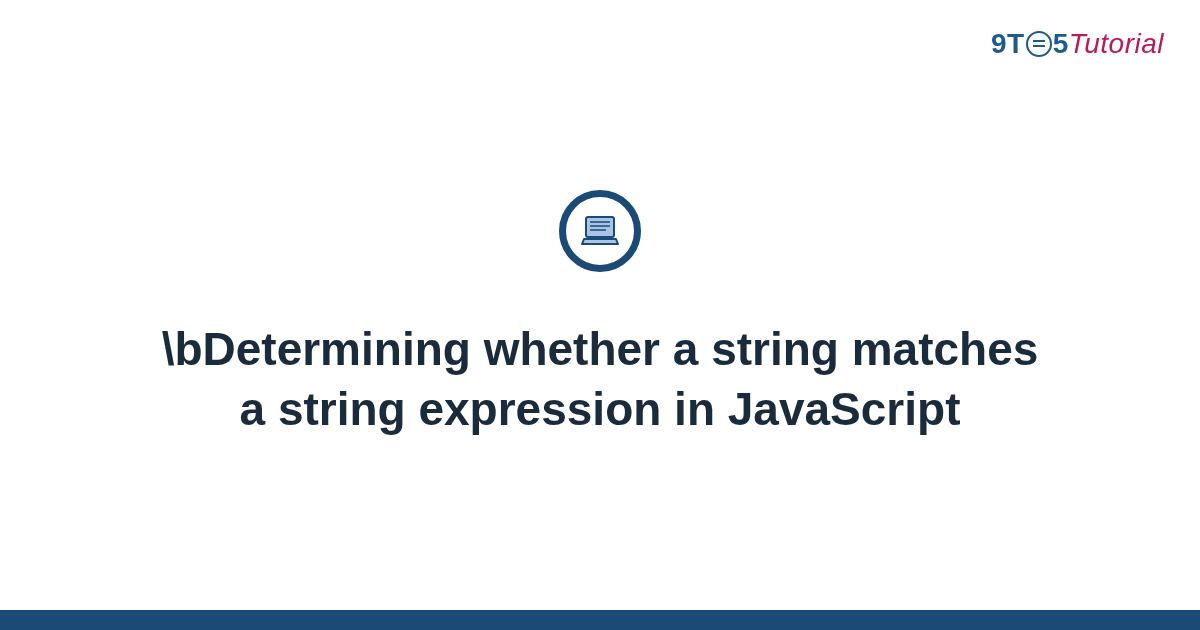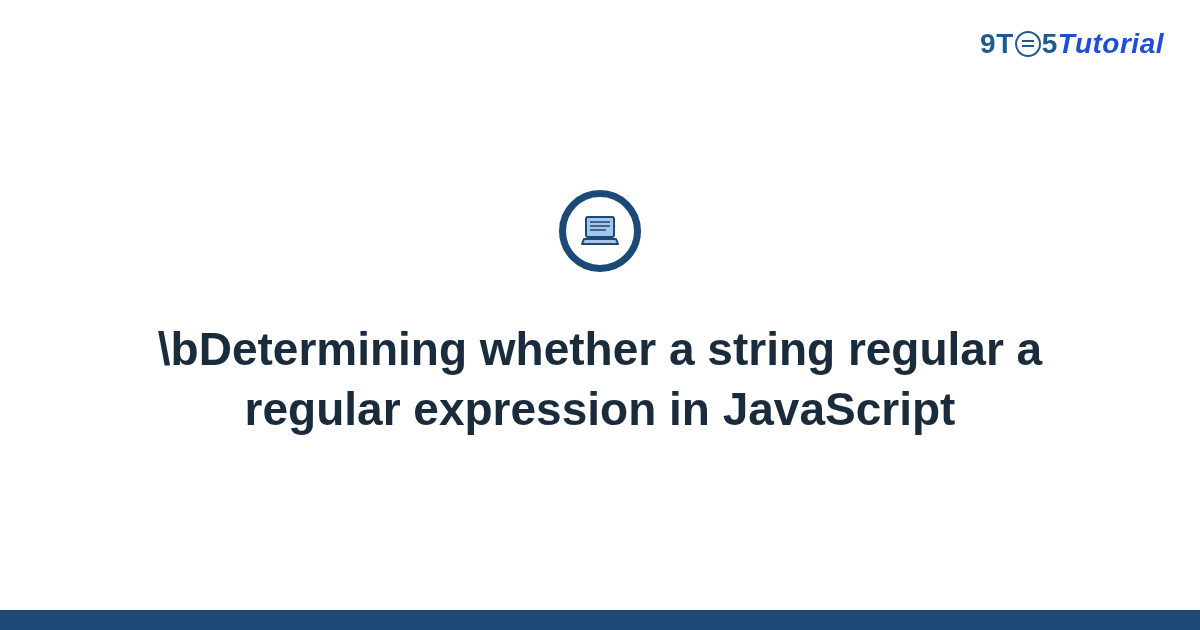--- a/index.html
+++ b/index.html
@@ -55,22 +55,22 @@
       width: 12px;
       top: 7px;
       left: 5px;
     }
     .logo .o-circle::after {
       width: 12px;
       top: 12px;
       left: 5px;
     }
     .logo .tutorial {
-      color: #1d4ed8;
-      font-weight: 700;
+      color: #be185d;
+      font-weight: 400;
       font-style: italic;
     }
     .content {
       display: flex;
       flex-direction: column;
       align-items: center;
       justify-content: center;
       height: 100%;
       padding: 0 80px;
     }
@@ -115,16 +115,16 @@
 <div class="content">
   <div class="badge">
     <svg viewBox="0 0 44 44">
       <rect x="8" y="8" width="28" height="20" rx="2" fill="#a8c5e8" stroke="#1a4a75" stroke-width="2"></rect>
       <line x1="12" y1="13" x2="32" y2="13" stroke="#1a4a75" stroke-width="1.5"></line>
       <line x1="12" y1="17" x2="32" y2="17" stroke="#1a4a75" stroke-width="1.5"></line>
       <line x1="12" y1="21" x2="28" y2="21" stroke="#1a4a75" stroke-width="1.5"></line>
       <path d="M 6 30 L 38 30 L 40 35 L 4 35 Z" fill="#a8c5e8" stroke="#1a4a75" stroke-width="2" stroke-linejoin="round"></path>
     </svg>
   </div>
-  <h1 class="title">\bDetermining whether a string regular a regular expression in JavaScript</h1>
+  <h1 class="title">\bDetermining whether a string matches a string expression in JavaScript</h1>
 </div>
 
 <div class="footer-bar"></div>
 
 </body></html>

